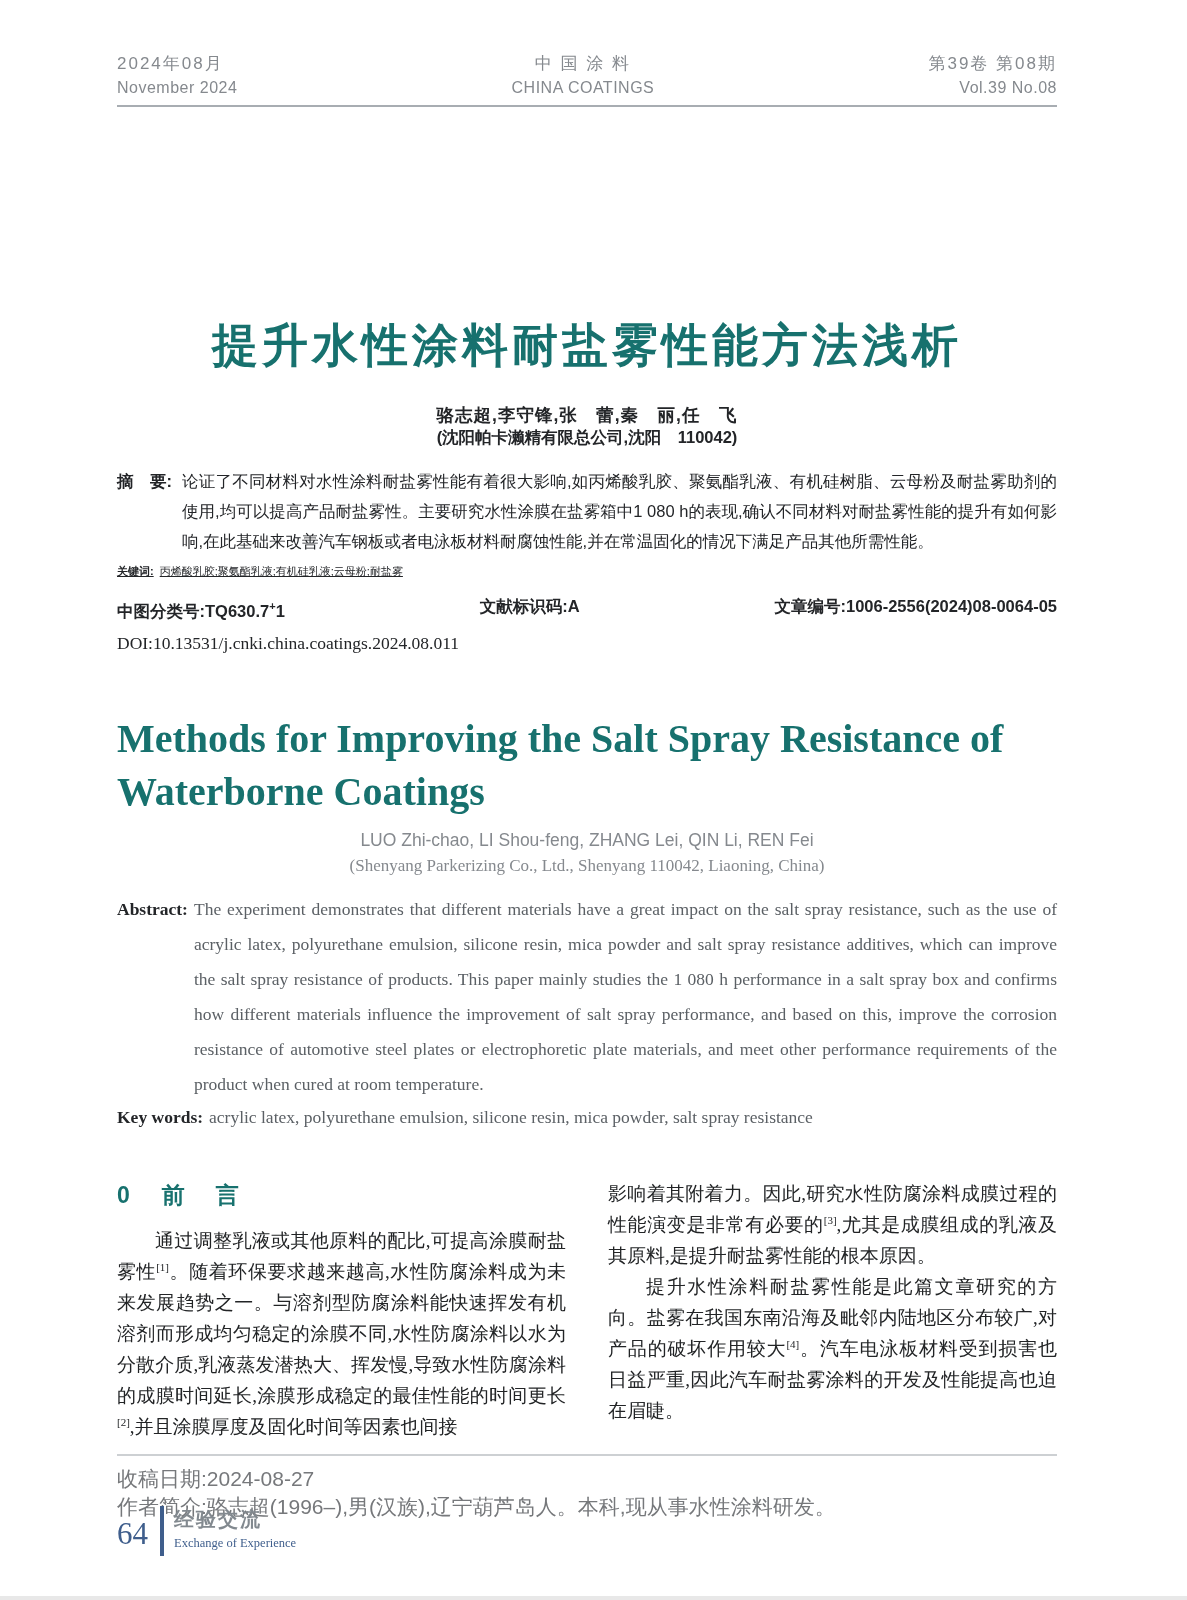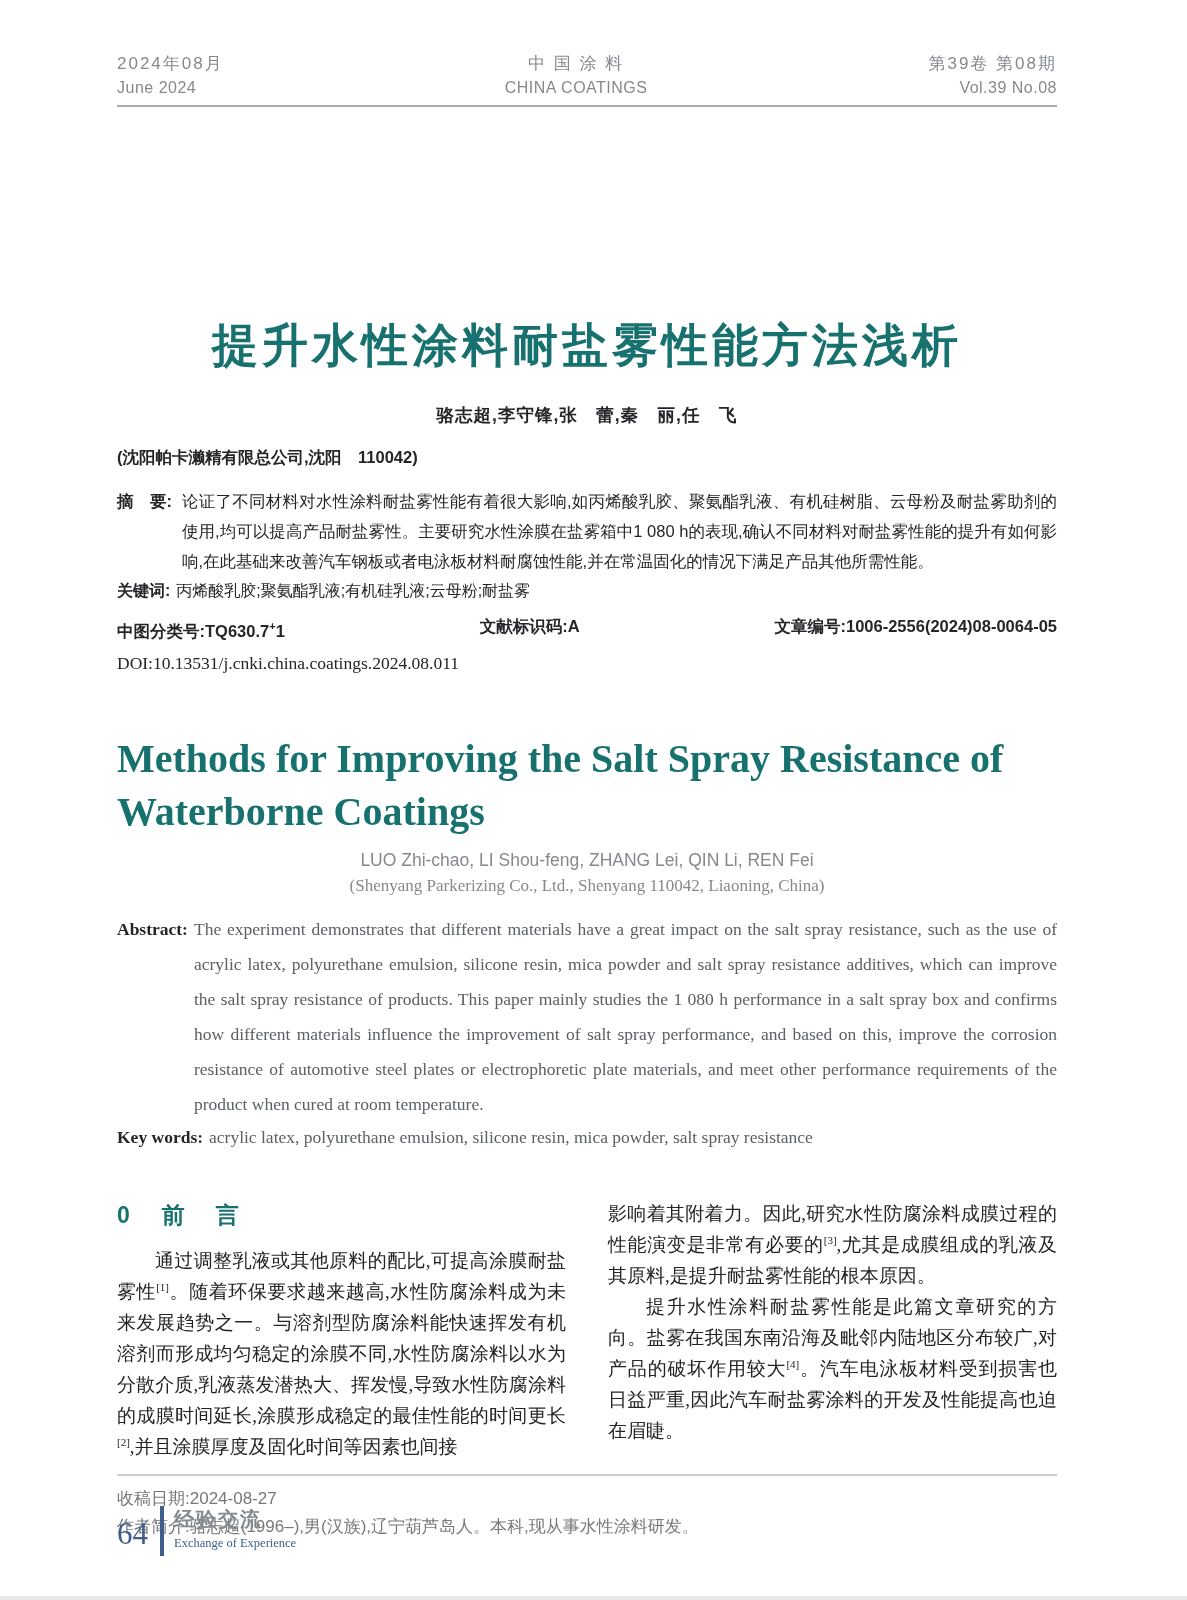--- a/index.html
+++ b/index.html
@@ -16,27 +16,27 @@
   .jh-cell { display:flex; flex-direction:column; gap:4px; }
   .jh-center { text-align:center; letter-spacing:1px; }
   .jh-right { text-align:right; }
   .jh-cn { font-size:17px; letter-spacing:2px; }
   .jh-en { font-size:16px; letter-spacing:0.5px; }
   .header-rule { border-bottom:2px solid #a8adb2; margin-top:8px; }
 
   
   .title-cn { margin-top:208px; text-align:center; color:var(--accent,#17716e); font-size:46px; font-weight:bold; letter-spacing:4px; }
   .authors-cn { margin-top:26px; text-align:center; font-size:17.5px; font-weight:bold; letter-spacing:1px; color:#232528; }
-  .affil-cn { margin-top:20px; text-align:left; font-size:16.5px; font-weight:bold; color:#232528; }
+  .affil-cn { margin-top:0; text-align:center; font-size:16.5px; font-weight:bold; color:#232528; }
 
   
   .abstract-cn { display:flex; margin-top:17px; font-size:16.5px; line-height:30px; color:#232528; }
   .abstract-cn .label { font-weight:bold; white-space:nowrap; margin-right:10px; }
   .abstract-cn .text { flex:1; text-align:justify; }
-  .keywords-cn { font-size:16px; line-height:30px; color:#232528; }
+  .keywords-cn { font-size:11px; line-height:30px; color:#232528;text-decoration:underline; }
   .keywords-cn .label { font-weight:bold; margin-right:6px; }
   .meta-row { display:flex; justify-content:space-between; margin-top:6px; font-size:16.5px; font-weight:bold; color:#232528; line-height:28px; }
   .meta-row sup { font-size:11px; }
   .doi-line { margin-top:8px; font-family:"Liberation Serif", serif; font-weight:normal; font-size:17.5px; color:#232528; }
 
   
   .title-en { margin-top:58px; color:var(--accent,#17716e); font-family:Liberation Serif, serif; font-weight:bold; font-size:40px; line-height:53px; }
   .authors-en { margin-top:12px; text-align:center; color:#85898e; font-size:17.5px; }
   .affil-en { margin-top:5px; text-align:center; color:#85898e; font-family:"Liberation Serif", serif; font-size:17px; }
 
@@ -50,39 +50,39 @@
   
   .columns { display:flex; gap:42px; margin-top:46px; font-family:"Liberation Serif", serif; font-size:19px; line-height:31px; color:#222426; }
   .col { flex:1; text-align:justify; }
   .section-heading { display:flex; gap:28px; color:var(--accent,#17716e); font-family:"Liberation Sans", sans-serif; font-weight:bold; font-size:23px; letter-spacing:4px; margin:2px 0 14px 0; }
   .col p { text-indent:2em; }
   .col p.cont { text-indent:0; }
   .col sup { font-size:11px; line-height:0; }
 
   
   .footnote-rule { border-top:2px solid #cdd0d3; margin-top:12px; }
-  .footnotes { margin-top:9px; font-size:17px; line-height:28px; color:#76787b; }
+  .footnotes { margin-top:9px; font-size:21px; line-height:28px; color:#76787b; }
 
   
   .footer-badge { position:absolute; left:117px; bottom:40px; display:flex; align-items:flex-start; }
   .page-num { font-family:"Liberation Serif", serif; font-size:31px; color:var(--footer-blue,#3f5e8c); margin-right:12px; padding-top:10px; }
   .badge-bar { width:4px; height:50px; background:var(--footer-blue,#3f5e8c); margin-right:10px; }
   .badge-cn { font-size:20px; font-weight:bold; color:#82898f; letter-spacing:2px; }
   .badge-en { font-size:12.5px; font-family:"Liberation Serif", serif; color:var(--footer-blue,#3f5e8c); margin-top:3px; }
 </style>
 </head>
 <body>
 
 <div class="page">
   <div class="content">
 
     <div class="journal-header">
       <div class="jh-cell">
         <span class="jh-cn">2024年08月</span>
-        <span class="jh-en">June 2024</span>
+        <span class="jh-en">November 2024</span>
       </div>
       <div class="jh-cell jh-center">
         <span class="jh-cn">中 国 涂 料</span>
         <span class="jh-en">CHINA COATINGS</span>
       </div>
       <div class="jh-cell jh-right">
         <span class="jh-cn">第39卷 第08期</span>
         <span class="jh-en">Vol.39  No.08</span>
       </div>
     </div>

